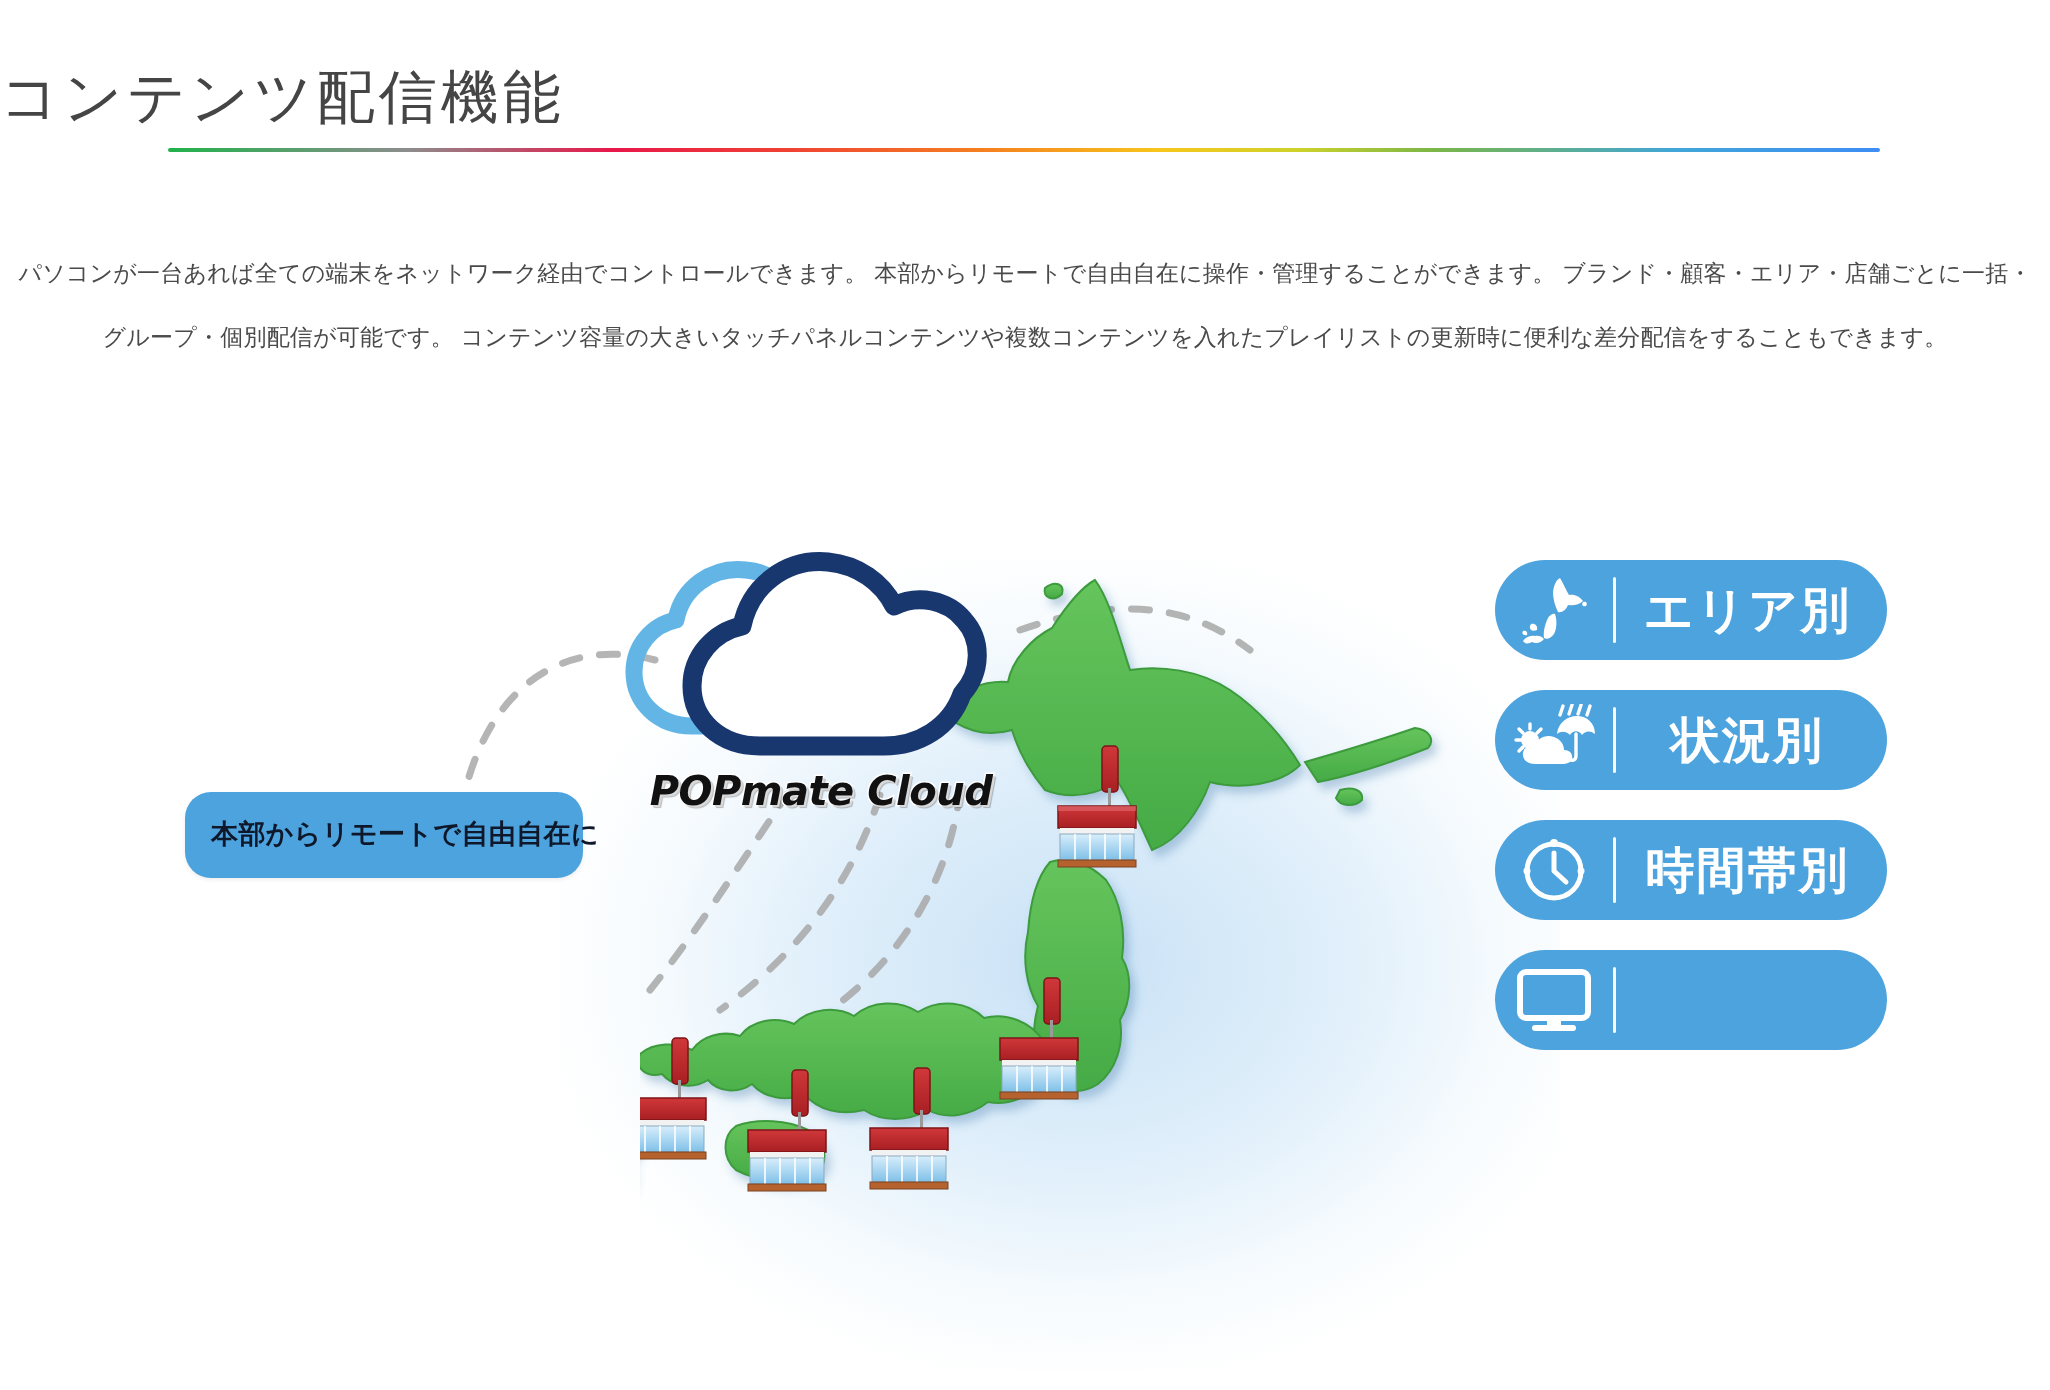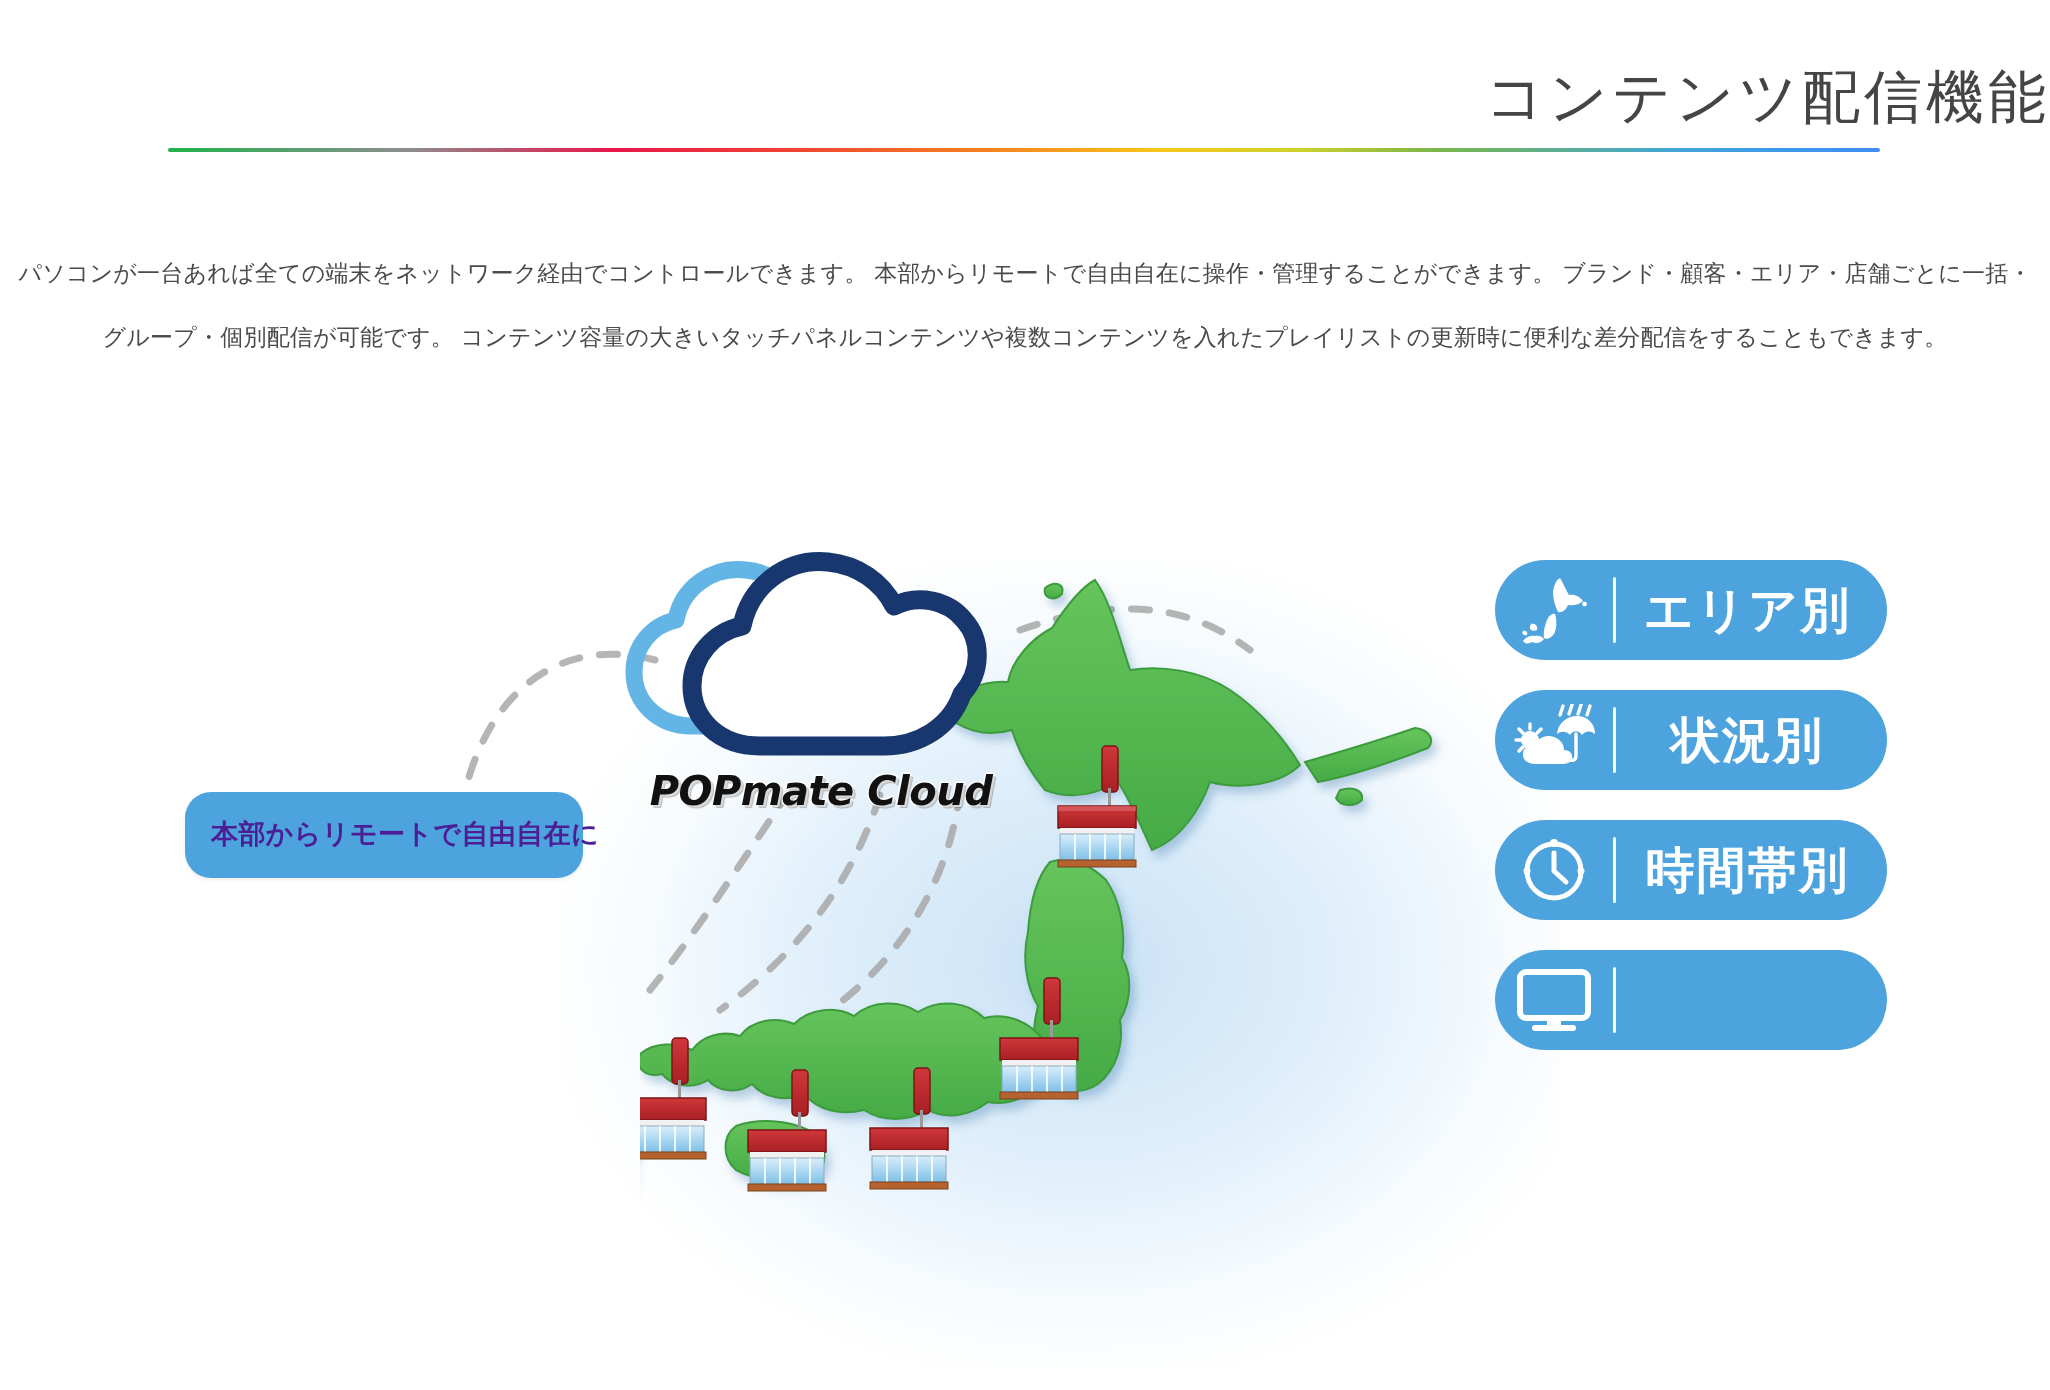--- a/index.html
+++ b/index.html
@@ -16,21 +16,21 @@
     overflow: hidden;
     background: #ffffff;
   }
 
   
   .page-title {
     position: absolute;
     top: 22px;
     left: 0;
     width: 2050px;
-    text-align: right;
+    text-align: left;
     font-size: 58px;
     font-weight: 400;
     letter-spacing: 4px;
     color: #454545;
     line-height: 1.25;
   }
   .title-rule {
     position: absolute;
     top: 148px;
     left: 168px;
@@ -123,21 +123,21 @@
 
   
   .callout {
     position: absolute;
     left: 185px;
     top: 252px;
     width: 398px;
     padding: 22px 26px 24px 26px;
     background: #4da3dd;
     border-radius: 26px;
-    color: #4c1d95;
+    color: #0f172a;
     font-size: 27px;
     font-weight: 700;
     line-height: 40px;
     letter-spacing: 0.4px;
     box-shadow: 0 2px 4px rgba(0,0,0,0.07);
   }
   .callout .ln { display: block; white-space: nowrap; }
 
   
   .pill-stack {

